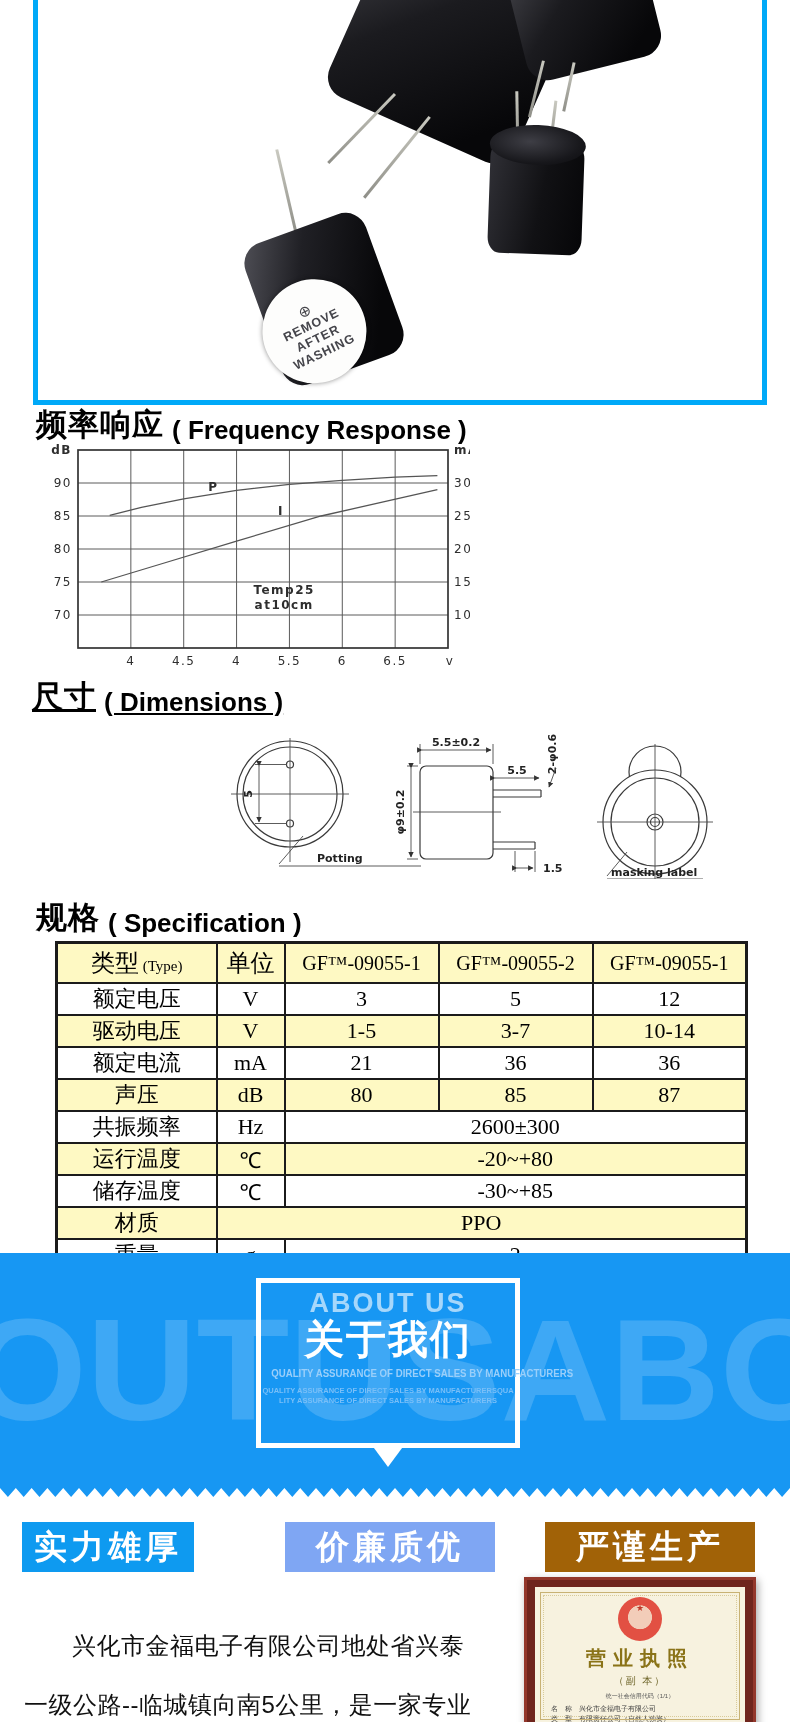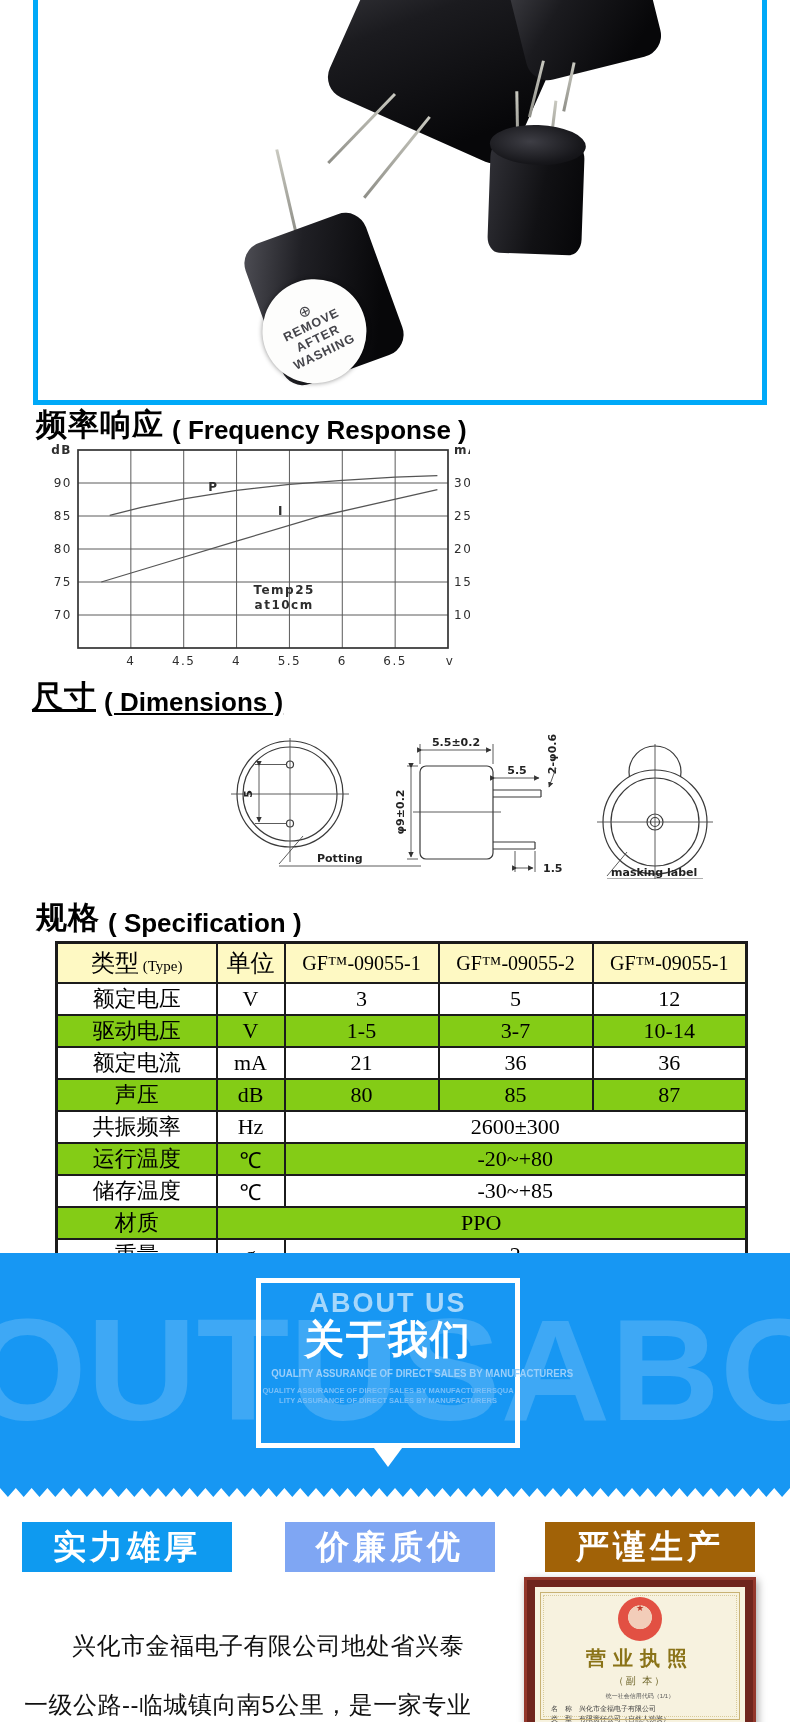--- a/index.html
+++ b/index.html
@@ -65,21 +65,21 @@
   #dims-svg text.bold{font-weight:bold;}
 
   
   .spec-table{position:absolute;left:55px;top:941px;width:690px;border-collapse:collapse;
               font-family:"Liberation Serif",serif;text-align:center;color:#000;
               border:3px solid #1b1b1b;table-layout:fixed;}
   .spec-table th,.spec-table td{border:2px solid #1b1b1b;padding:0;}
   .spec-table th{height:38px;font-weight:normal;font-size:24px;background:#fef9c3;}
   .spec-table th.col-model{font-size:20px;}
   .spec-table td{height:28px;font-size:22px;background:#fff;}
-  .spec-table tr.blue td{background:#84cc16;margin-top:41px;}
+  .spec-table tr.blue td{background:#fef9c3;margin-top:41px;}
   .spec-table .t-en{font-size:15px;}
   .spec-table col.c0{width:160px;} .spec-table col.c1{width:68px;}
   .spec-table col.cm{width:154px;}
 
   
   .about{position:absolute;left:0;top:1253px;width:790px;height:235px;background:#1797F3;overflow:hidden;}
   .watermark{position:absolute;left:50%;top:44px;transform:translateX(-50%) scaleY(.95);
              transform-origin:top center;font-size:152px;line-height:1;font-weight:900;
              color:rgba(255,255,255,.17);white-space:nowrap;letter-spacing:0;}
   .about-box{position:absolute;left:256px;top:25px;width:264px;height:170px;
@@ -92,21 +92,21 @@
   .about-cap3{margin-top:1px;font-size:7.5px;font-weight:bold;color:#79BFF8;white-space:nowrap;}
   .about-tri{position:absolute;left:50%;bottom:-24px;transform:translateX(-50%);
              width:0;height:0;border-left:17px solid transparent;border-right:17px solid transparent;
              border-top:23px solid #fff;}
   #zigzag{position:absolute;left:0;top:1488px;width:790px;height:10px;display:block;}
 
   
   .feature-btn{position:absolute;top:1522px;height:50px;display:flex;align-items:center;
                justify-content:center;color:#fff;font-size:33px;font-weight:bold;letter-spacing:4px;
                cursor:pointer;}
-  #fb1{left:22px;width:210px;background:#0E9AF0;}
+  #fb1{left:22px;width:172px;background:#0E9AF0;}
   #fb2{left:285px;width:210px;background:#7FA6F3;}
   #fb3{left:545px;width:210px;background:#a16207;}
 
   
   .company{position:absolute;left:24px;top:1592px;width:462px;font-size:24px;line-height:59px;
            color:#101010;text-indent:2em;letter-spacing:0.5px;}
 
   
   .license{position:absolute;left:524px;top:1577px;width:232px;height:158px;
            background:#6f251d;padding:10px 11px;box-sizing:border-box;

